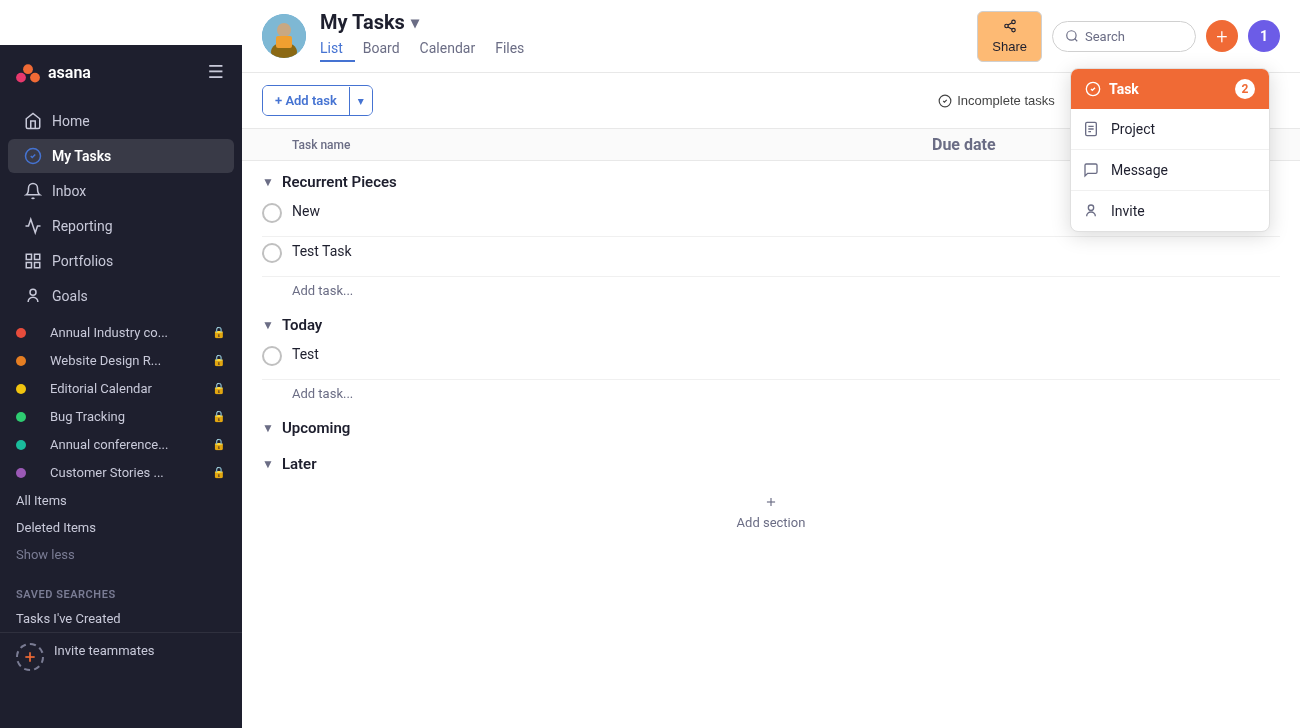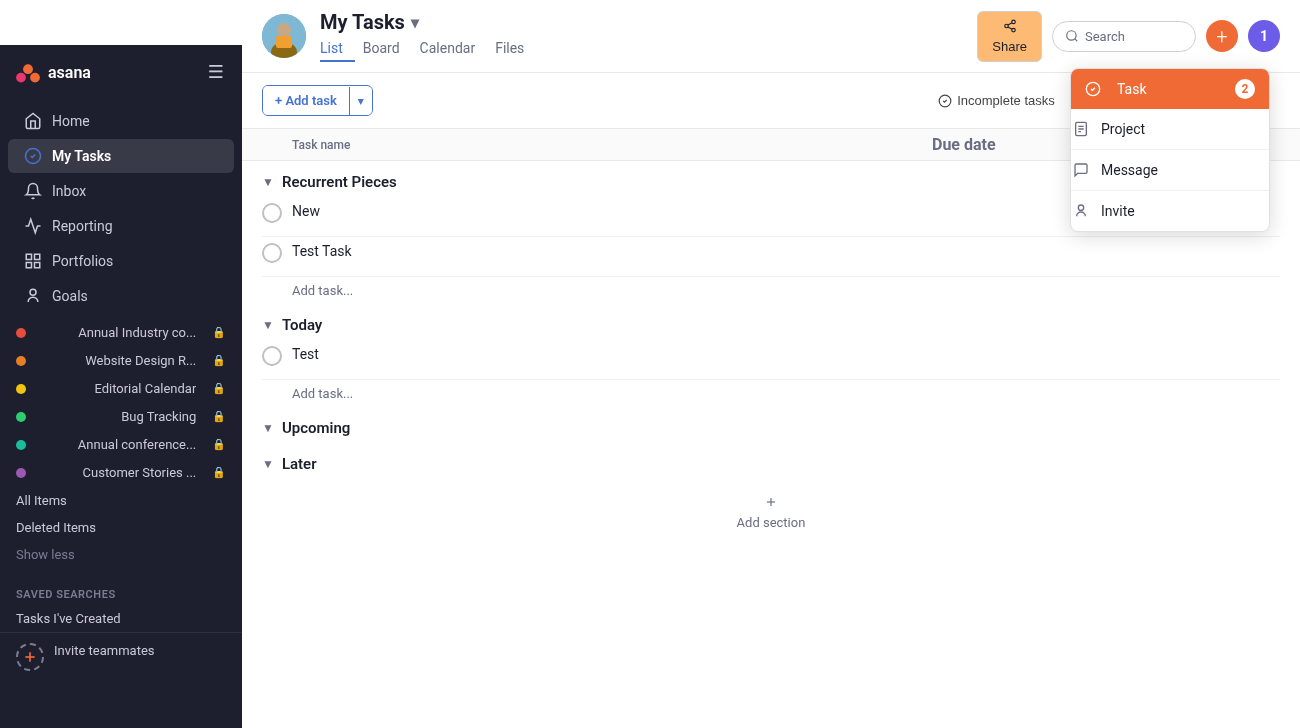--- a/index.html
+++ b/index.html
@@ -67,27 +67,26 @@
       font-size: 11px;
       font-weight: 600;
       color: #7a7c94;
       padding: 12px 16px 4px;
       text-transform: uppercase;
       letter-spacing: 0.05em;
     }
     .favorite-item {
       display: flex;
       align-items: center;
-      gap: 16px;
+      gap: 24px;
       padding: 6px 16px;
       cursor: pointer;
       font-size: 13px;
       color: #c8c9d9;
       margin: 1px 0;
-      text-align: right;
     }
     .dot {
       width: 10px;
       height: 10px;
       border-radius: 50%;
       flex-shrink: 0;
     }
     .lock-icon {
       margin-left: auto;
       font-size: 11px;
@@ -436,41 +435,41 @@
       display: flex;
       align-items: center;
       justify-content: space-between;
       padding: 10px 14px;
       background: #f06a35;
       color: #fff;
     }
     .dropdown-header-label {
       display: flex;
       align-items: flex-end;
-      gap: 16px;
+      gap: 8px;
       font-size: 14px;
-      font-weight: 400;
+      font-weight: 700;
     }
     .dropdown-badge {
       background: #fff;
       color: #f06a35;
       border-radius: 50%;
       width: 20px;
       height: 20px;
       display: flex;
       align-items: center;
       justify-content: center;
       font-size: 12px;
       font-weight: 700;
     }
     .dropdown-item {
       display: flex;
       align-items: center;
       gap: 10px;
-      padding: 10px 0;
+      padding: 10px 10px;
       font-size: 14px;
       color: #1e1f2e;
       cursor: pointer;
       border-bottom: 1px solid #f0f0f0;
     }
     .dropdown-item:last-child { border-bottom: none; }
     .dropdown-item-icon {
       width: 20px;
       height: 20px;
       display: flex;

